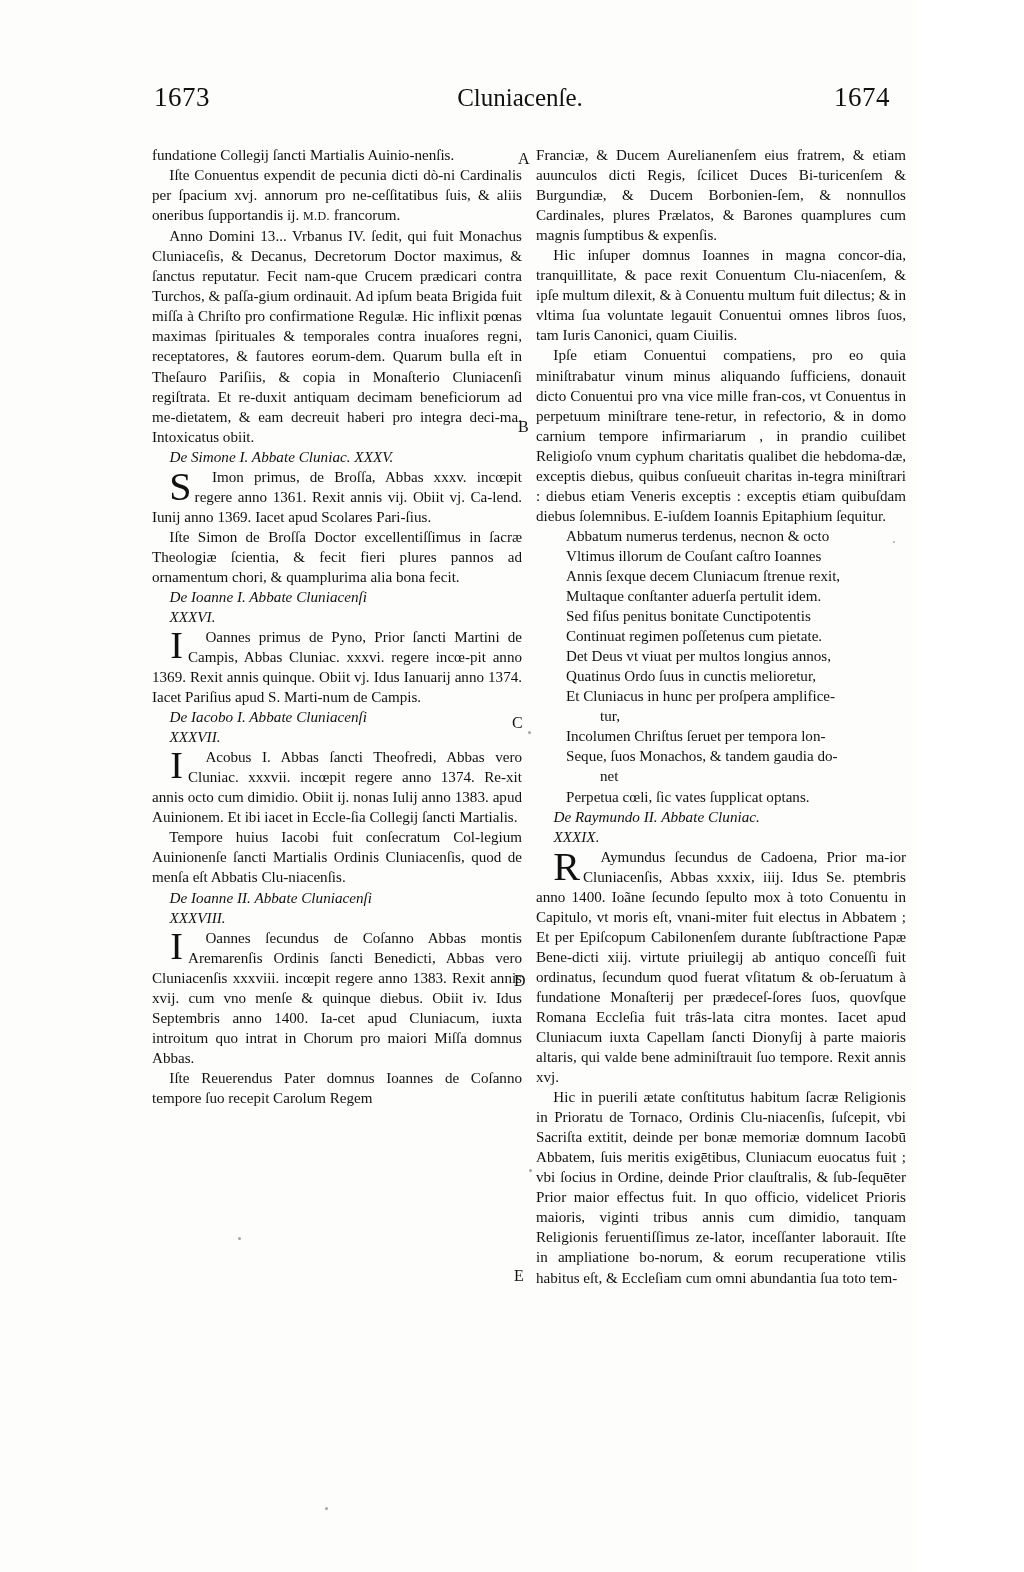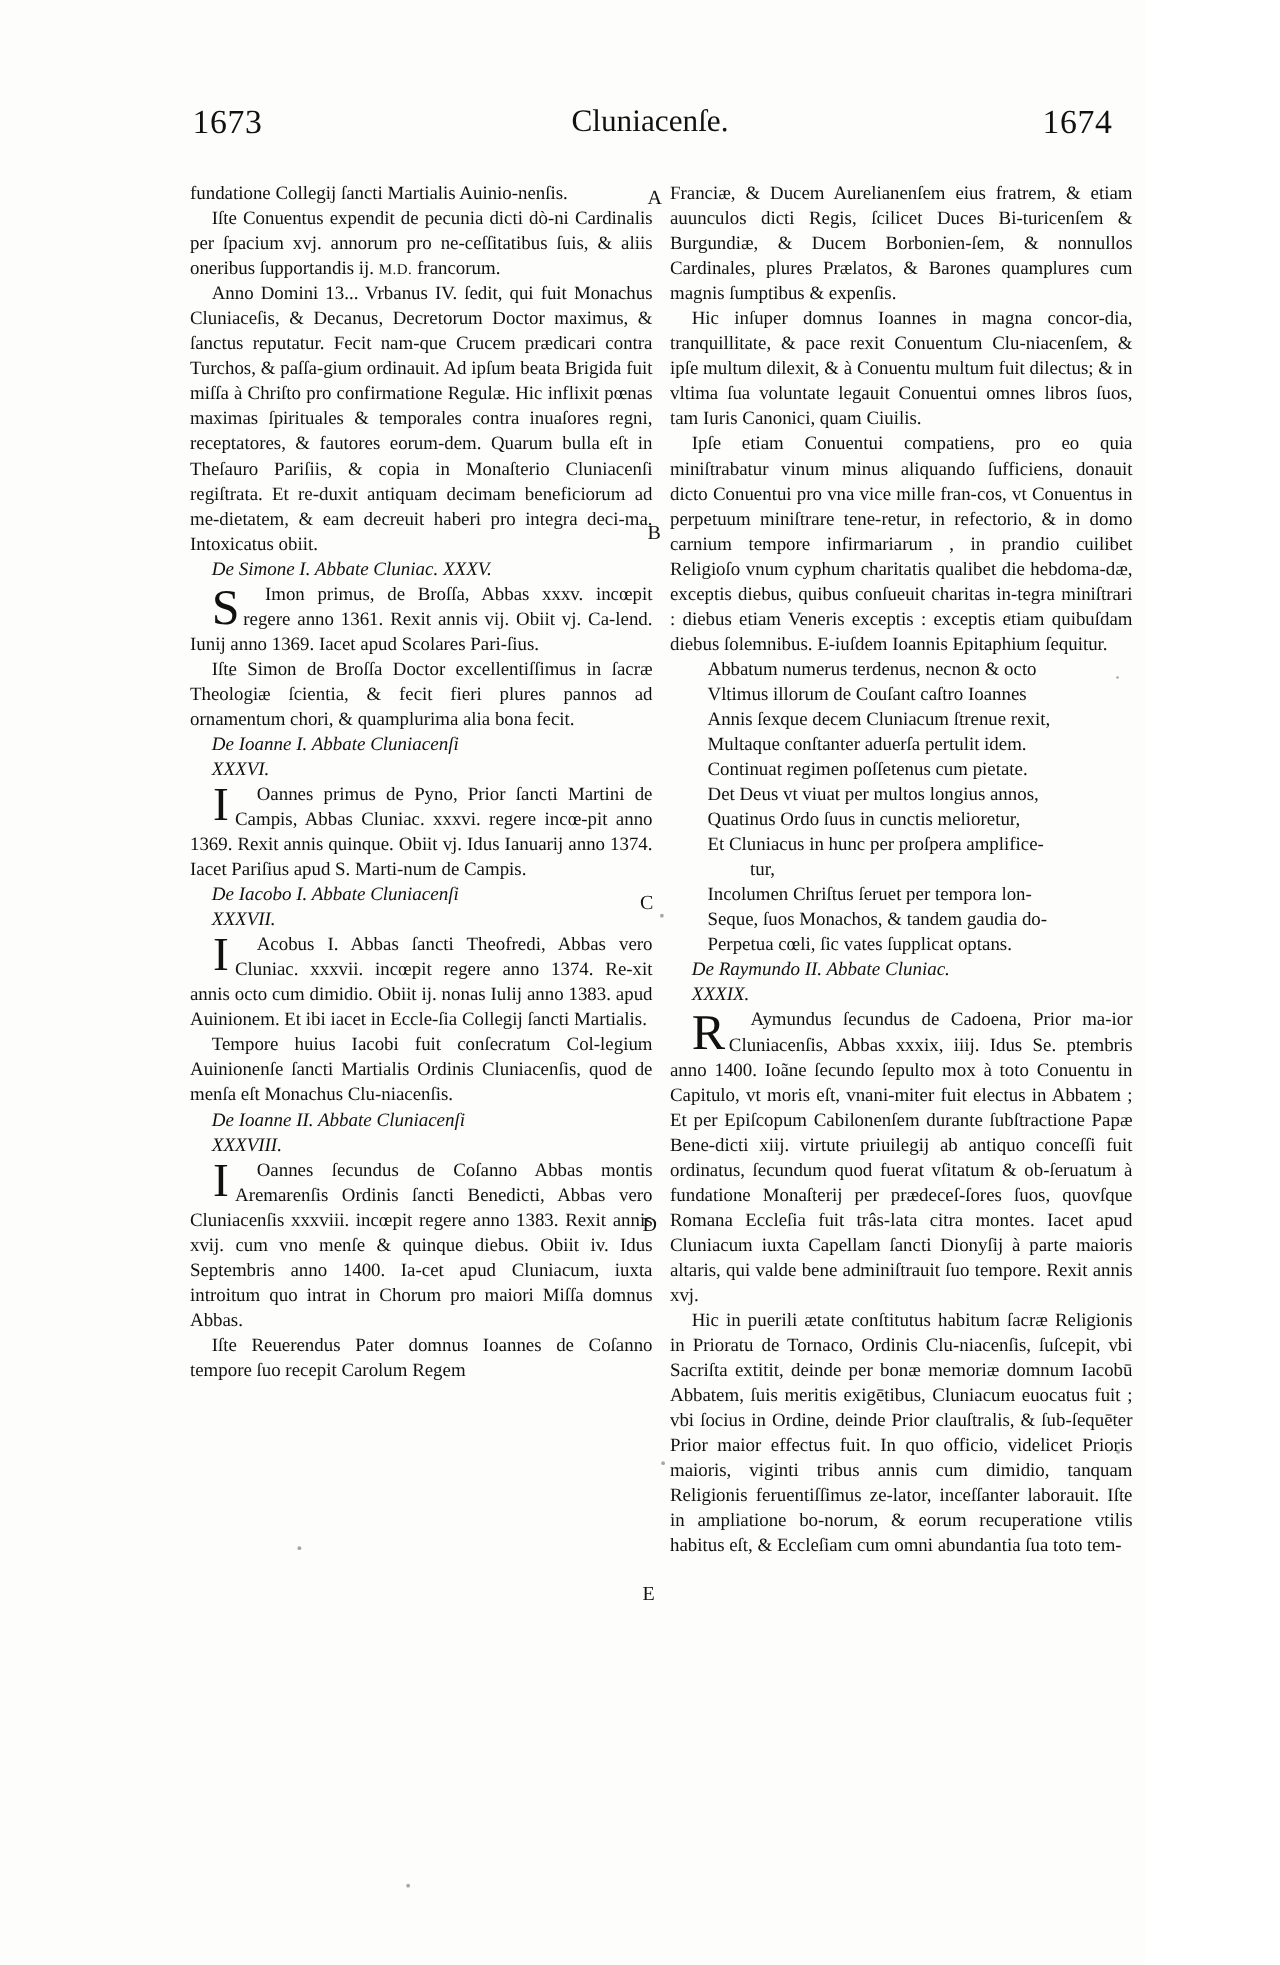--- a/index.html
+++ b/index.html
@@ -172,21 +172,21 @@
     <p class="sec-head gap-before">De Ioanne I. Abbate Cluniacenſi</p>
     <p class="sec-head gap-after">XXXVI.</p>
 
     <p class="dropcap-para"><span class="dropcap-narrow">I</span><span>Oannes primus de Pyno, Prior ſancti Martini de Campis, Abbas Cluniac. xxxvi. regere incœ-pit anno 1369. Rexit annis quinque. Obiit vj. Idus Ianuarij anno 1374. Iacet Pariſius apud S. Marti-num de Campis.</span></p>
 
     <p class="sec-head gap-before">De Iacobo I. Abbate Cluniacenſi</p>
     <p class="sec-head gap-after">XXXVII.</p>
 
     <p class="dropcap-para"><span class="dropcap-narrow">I</span><span>Acobus I. Abbas ſancti Theofredi, Abbas vero Cluniac. xxxvii. incœpit regere anno 1374. Re-xit annis octo cum dimidio. Obiit ij. nonas Iulij anno 1383. apud Auinionem. Et ibi iacet in Eccle-ſia Collegij ſancti Martialis.</span></p>
 
-    <p>Tempore huius Iacobi fuit conſecratum Col-legium Auinionenſe ſancti Martialis Ordinis Cluniacenſis, quod de menſa eſt Monachus Clu-niacenſis.</p>
+    <p>Tempore huius Iacobi fuit conſecratum Col-legium Auinionenſe ſancti Martialis Ordinis Cluniacenſis, quod de menſa eſt Abbatis Clu-niacenſis.</p>
 
     <p class="sec-head gap-before">De Ioanne II. Abbate Cluniacenſi</p>
     <p class="sec-head gap-after">XXXVIII.</p>
 
     <p class="dropcap-para"><span class="dropcap-narrow">I</span><span>Oannes ſecundus de Coſanno Abbas montis Aremarenſis Ordinis ſancti Benedicti, Abbas vero Cluniacenſis xxxviii. incœpit regere anno 1383. Rexit annis xvij. cum vno menſe &amp; quinque diebus. Obiit iv. Idus Septembris anno 1400. Ia-cet apud Cluniacum, iuxta introitum quo intrat in Chorum pro maiori Miſſa domnus Abbas.</span></p>
 
     <p>Iſte Reuerendus Pater domnus Ioannes de Coſanno tempore ſuo recepit Carolum Regem</p>
   </div>
 
   <div class="col col-right">
@@ -195,27 +195,29 @@
 
     <p>Hic inſuper domnus Ioannes in magna concor-dia, tranquillitate, &amp; pace rexit Conuentum Clu-niacenſem, &amp; ipſe multum dilexit, &amp; à Conuentu multum fuit dilectus; &amp; in vltima ſua voluntate legauit Conuentui omnes libros ſuos, tam Iuris Canonici, quam Ciuilis.</p>
 
     <p>Ipſe etiam Conuentui compatiens, pro eo quia miniſtrabatur vinum minus aliquando ſufficiens, donauit dicto Conuentui pro vna vice mille fran-cos, vt Conuentus in perpetuum miniſtrare tene-retur, in refectorio, &amp; in domo carnium tempore infirmariarum , in prandio cuilibet Religioſo vnum cyphum charitatis qualibet die hebdoma-dæ, exceptis diebus, quibus conſueuit charitas in-tegra miniſtrari : diebus etiam Veneris exceptis : exceptis etiam quibuſdam diebus ſolemnibus. E-iuſdem Ioannis Epitaphium ſequitur.</p>
 
     <div class="verse">
       <span class="vline">Abbatum numerus terdenus, necnon &amp; octo</span>
       <span class="vline">Vltimus illorum de Couſant caſtro Ioannes</span>
       <span class="vline">Annis ſexque decem Cluniacum ſtrenue rexit,</span>
       <span class="vline">Multaque conſtanter aduerſa pertulit idem.</span>
+      <span class="vline">Sed fiſus penitus bonitate Cunctipotentis</span>
       <span class="vline">Continuat regimen poſſetenus cum pietate.</span>
       <span class="vline">Det Deus vt viuat per multos longius annos,</span>
       <span class="vline">Quatinus Ordo ſuus in cunctis melioretur,</span>
       <span class="vline">Et Cluniacus in hunc per proſpera amplifice-</span>
       <span class="vline runon">tur,</span>
       <span class="vline">Incolumen Chriſtus ſeruet per tempora lon-</span>
       <span class="vline">Seque, ſuos Monachos, &amp; tandem gaudia do-</span>
+      <span class="vline runon">net</span>
       <span class="vline">Perpetua cœli, ſic vates ſupplicat optans.</span>
     </div>
 
     <p class="sec-head gap-before-lg">De Raymundo II. Abbate Cluniac.</p>
     <p class="sec-head gap-after-sm">XXXIX.</p>
 
     <p class="dropcap-para"><span class="dropcap">R</span><span>Aymundus ſecundus de Cadoena, Prior ma-ior Cluniacenſis, Abbas xxxix, iiij. Idus Se. ptembris anno 1400. Ioãne ſecundo ſepulto mox à toto Conuentu in Capitulo, vt moris eſt, vnani-miter fuit electus in Abbatem ; Et per Epiſcopum Cabilonenſem durante ſubſtractione Papæ Bene-dicti xiij. virtute priuilegij ab antiquo conceſſi fuit ordinatus, ſecundum quod fuerat vſitatum &amp; ob-ſeruatum à fundatione Monaſterij per prædeceſ-ſores ſuos, quovſque Romana Eccleſia fuit trâs-lata citra montes. Iacet apud Cluniacum iuxta Capellam ſancti Dionyſij à parte maioris altaris, qui valde bene adminiſtrauit ſuo tempore. Rexit annis xvj.</span></p>
 
     <p>Hic in puerili ætate conſtitutus habitum ſacræ Religionis in Prioratu de Tornaco, Ordinis Clu-niacenſis, ſuſcepit, vbi Sacriſta extitit, deinde per bonæ memoriæ domnum Iacobū Abbatem, ſuis meritis exigētibus, Cluniacum euocatus fuit ; vbi ſocius in Ordine, deinde Prior clauſtralis, &amp; ſub-ſequēter Prior maior effectus fuit. In quo officio, videlicet Prioris maioris, viginti tribus annis cum dimidio, tanquam Religionis feruentiſſimus ze-lator, inceſſanter laborauit. Iſte in ampliatione bo-norum, &amp; eorum recuperatione vtilis habitus eſt, &amp; Eccleſiam cum omni abundantia ſua toto tem-</p>
   </div>

